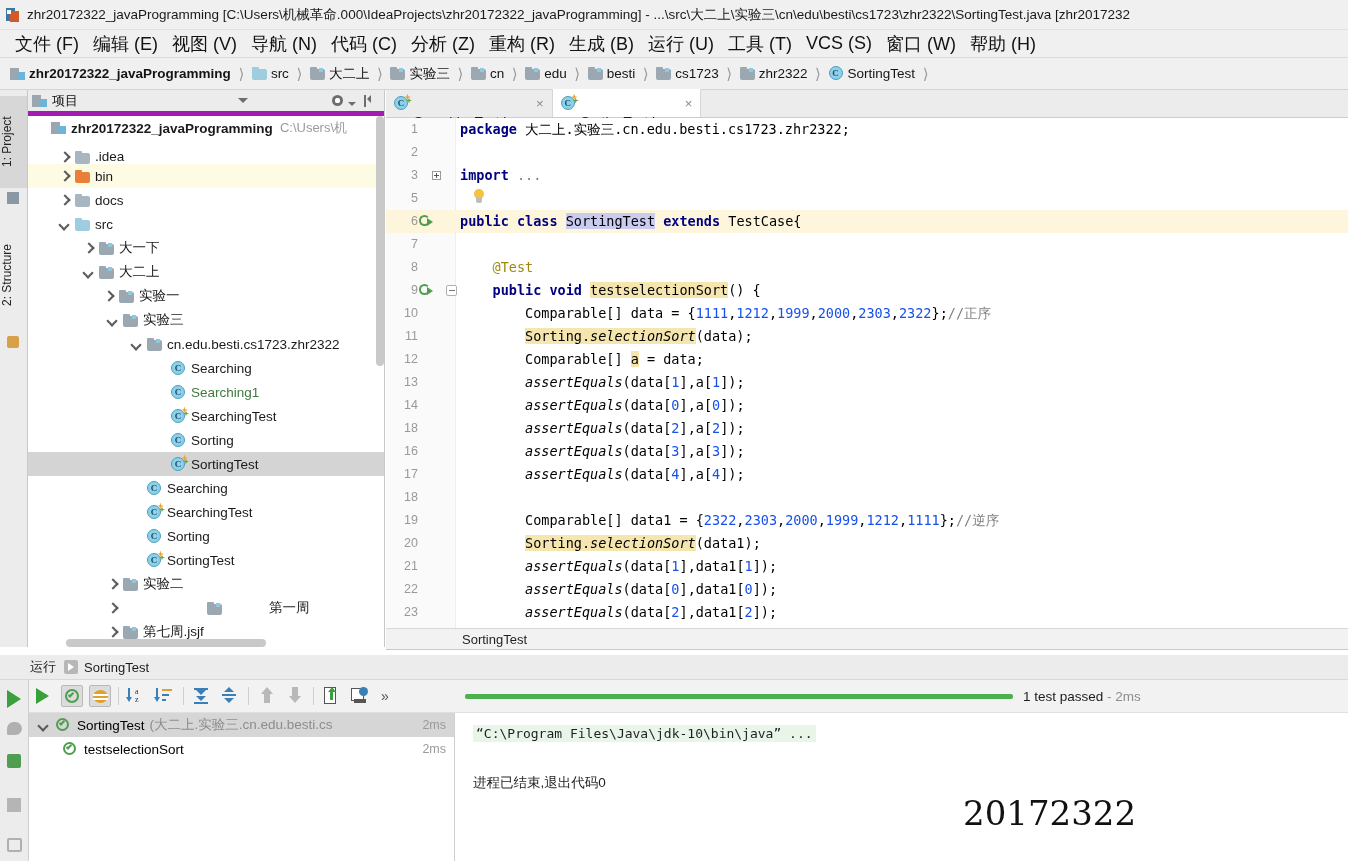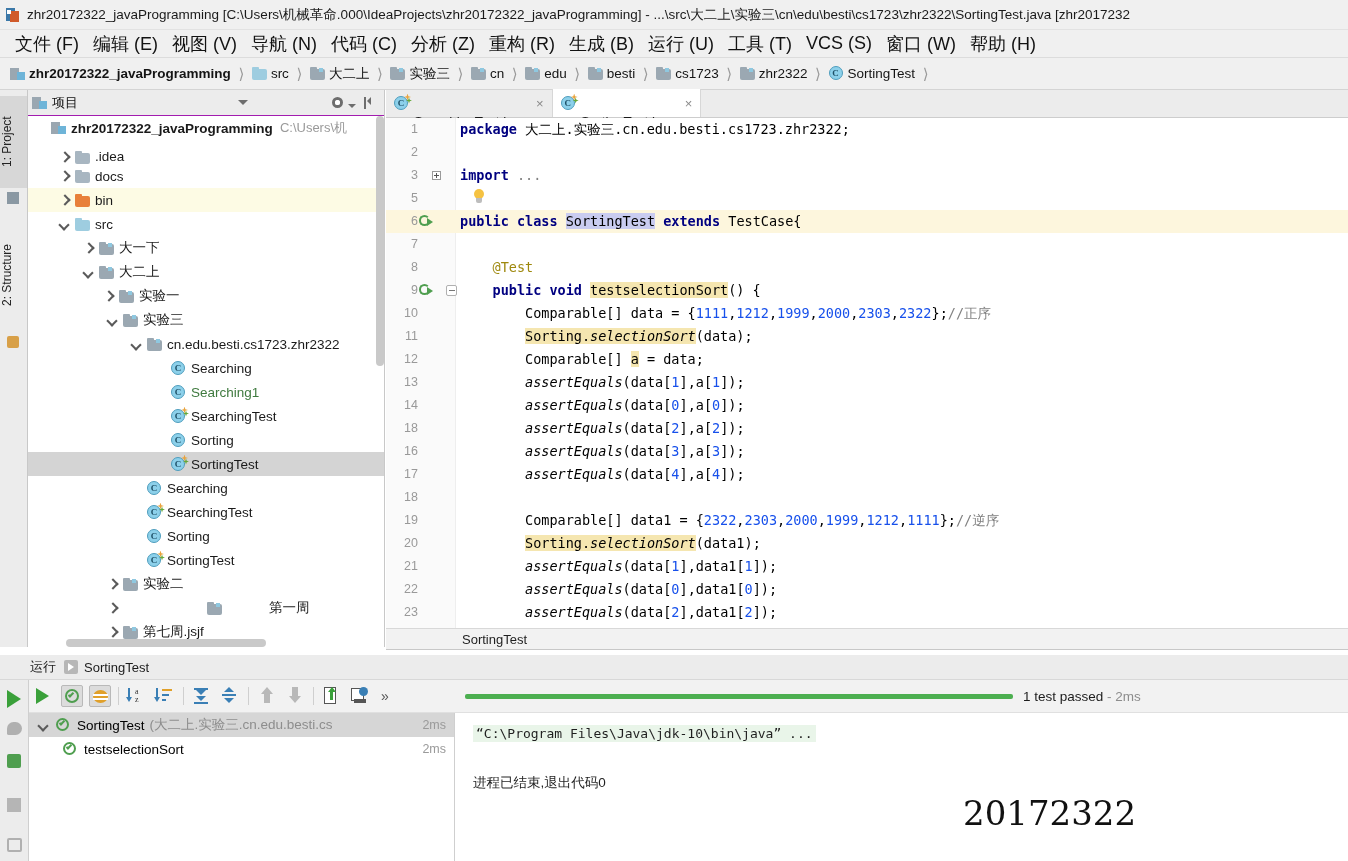--- a/index.html
+++ b/index.html
@@ -103,21 +103,21 @@
   .vtab.sel { background: #d7d7d7; }
   .vtab-ic { position:absolute; left:7px; width:14px; height:14px; }
 
   
   .projpanel {
     position: absolute; left: 28px; top: 90px; width: 357px; height: 557px;
     background: #ffffff; border-right: 1px solid #c8c8c8;
   }
   .proj-head {
     height: 26px; background: #ececec; display: flex; align-items: center;
-    border-bottom: 1px solid #a21caf; padding: 0 4px;
+    border-bottom: 5px solid #a21caf; padding: 0 4px;
   }
   .proj-head .ttl { font-size: 13px; margin-left: 5px; color: #111; }
   .proj-head .spacer { flex: 1; }
   .chev-dn {
     width:0;height:0;border-left:5px solid transparent;border-right:5px solid transparent;
     border-top:5px solid #6d6d6d; margin-right: 82px;
   }
   .gear { width:15px;height:15px;position:relative;margin-right:2px; }
   .gear .g1 { position:absolute; left:2px; top:2px; width:11px; height:11px; border-radius:50%;
               border:3px solid #6d6d6d; }
@@ -459,37 +459,37 @@
         </div>
         <div class="trow" style="padding-left: 30px; align-items: flex-end;">
           <span class="tarrow r"></span>
           <span style="width: 4px; display: inline-block;"></span>
           <span class="ic-folder ">
             <i class="tab"></i>
             <i></i>
           </span>
           <span class="tlabel">.idea</span>
         </div>
+        <div class="trow hl-bin" style="padding-left: 30px;">
+          <span class="tarrow r"></span>
+          <span style="width: 4px; display: inline-block;"></span>
+          <span class="ic-folder orange">
+            <i class="tab"></i>
+            <i></i>
+          </span>
+          <span class="tlabel">bin</span>
+        </div>
         <div class="trow" style="padding-left: 30px;">
           <span class="tarrow r"></span>
           <span style="width: 4px; display: inline-block;"></span>
           <span class="ic-folder ">
             <i class="tab"></i>
             <i></i>
           </span>
           <span class="tlabel">docs</span>
-        </div>
-        <div class="trow hl-bin" style="padding-left: 30px;">
-          <span class="tarrow r"></span>
-          <span style="width: 4px; display: inline-block;"></span>
-          <span class="ic-folder orange">
-            <i class="tab"></i>
-            <i></i>
-          </span>
-          <span class="tlabel">bin</span>
         </div>
         <div class="trow" style="padding-left: 30px;">
           <span class="tarrow d"></span>
           <span style="width: 4px; display: inline-block;"></span>
           <span class="ic-folder src">
             <i class="tab"></i>
             <i></i>
           </span>
           <span class="tlabel">src</span>
         </div>

